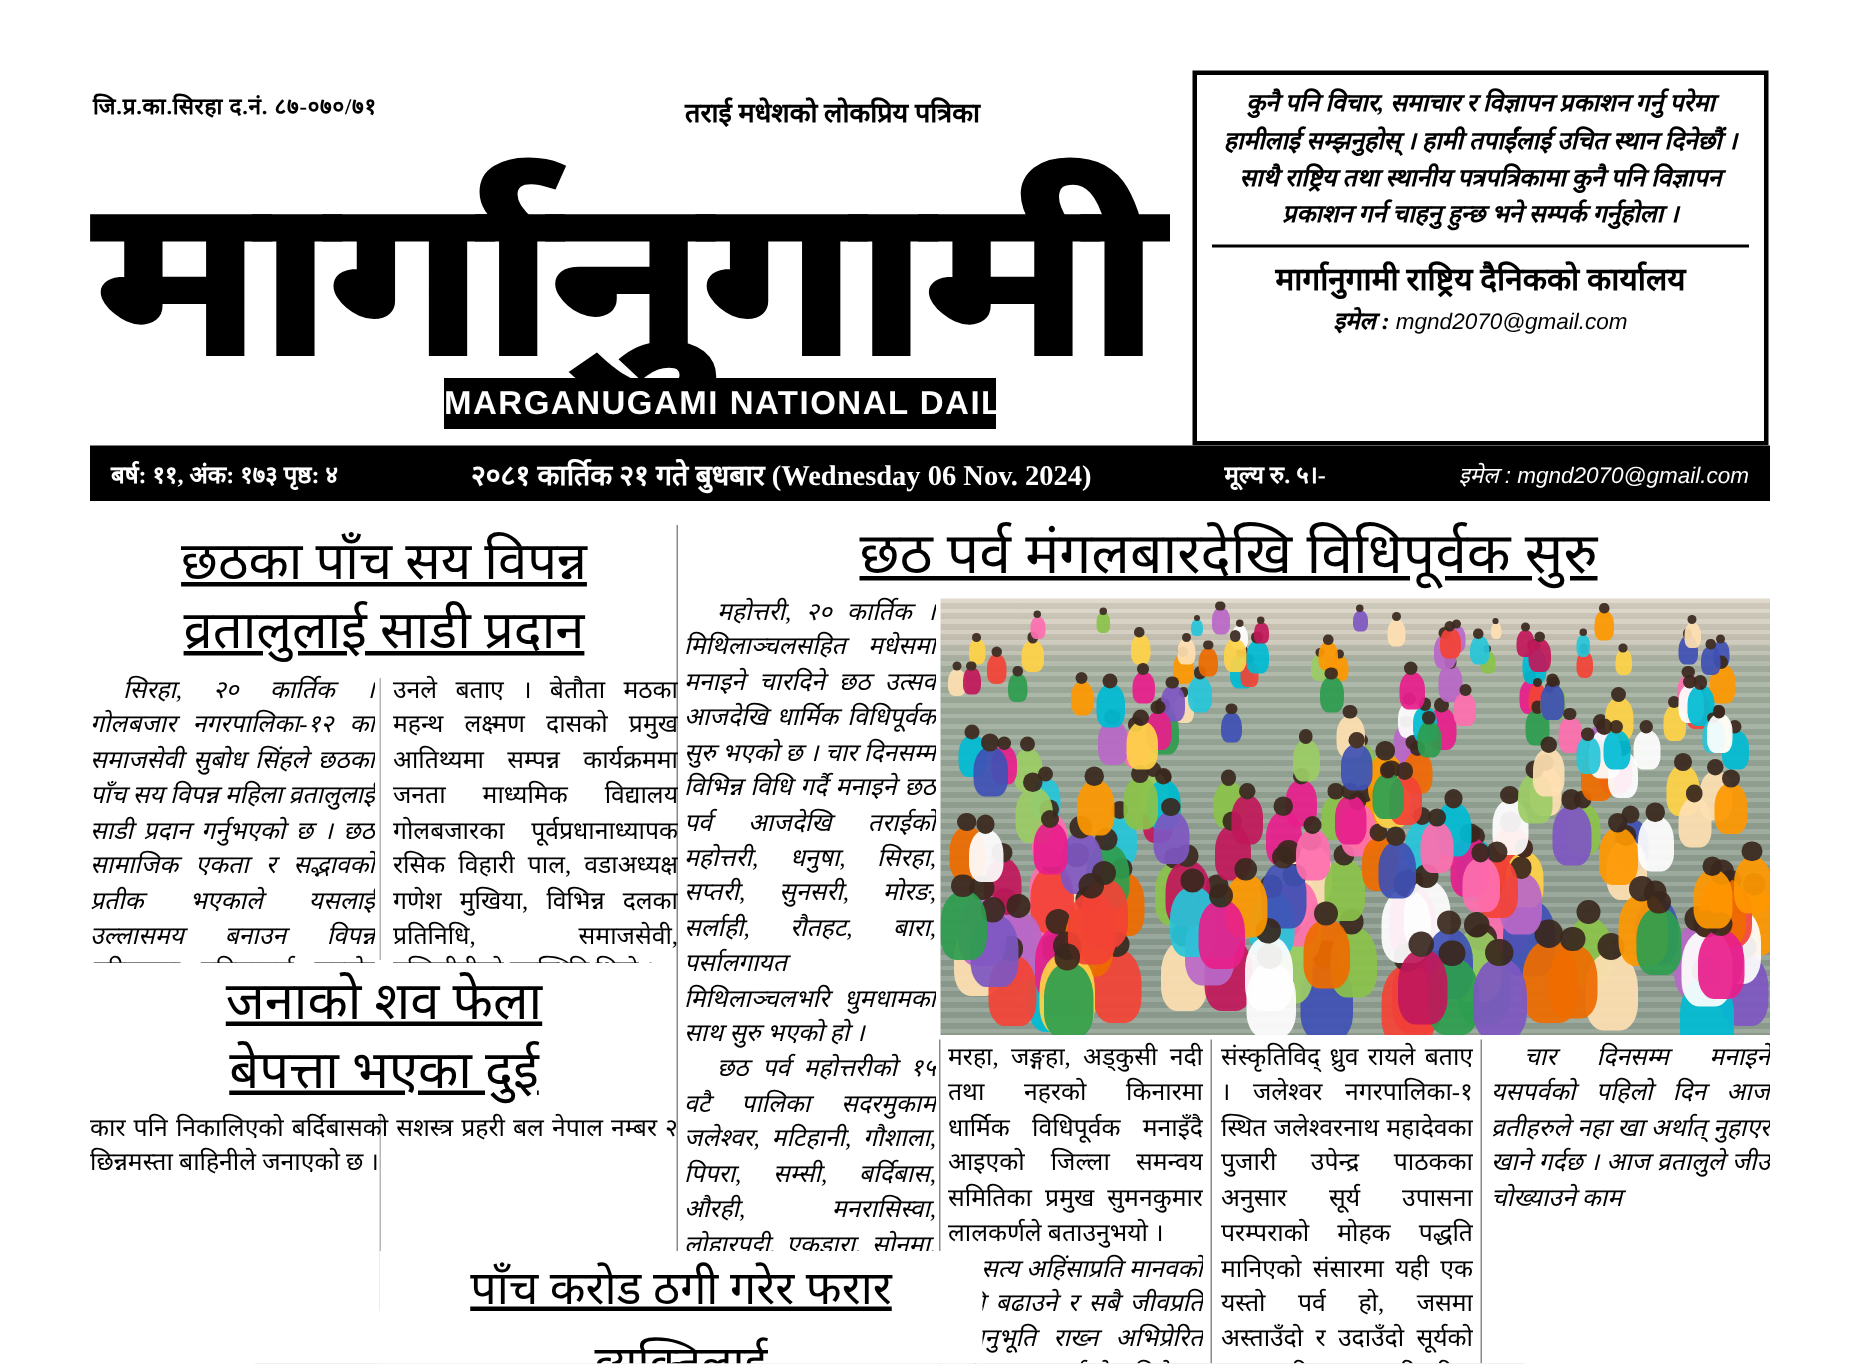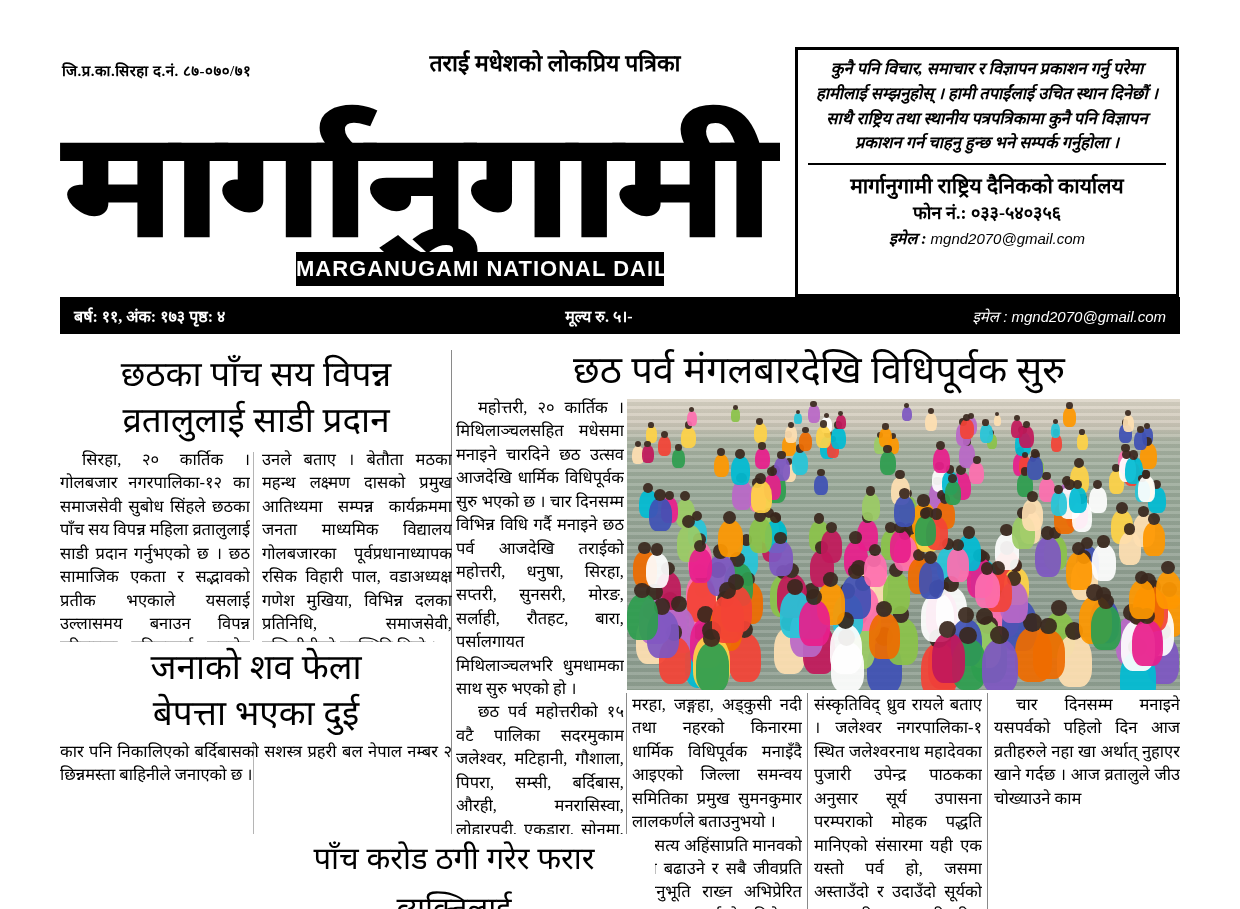--- a/index.html
+++ b/index.html
@@ -3,21 +3,21 @@
 <meta charset="utf-8">
 <style>
   html,body{margin:0;padding:0;background:#e8e6e0;}
   #page{
     position:relative;width:1240px;height:909px;background:#ffffff;
     overflow:hidden;color:#000;font-family:"Liberation Serif",serif;
     margin:0 auto;
   }
   
   .reg{position:absolute;left:62px;top:60px;font-size:15px;font-weight:bold;letter-spacing:.5px;}
-  .tagline{position:absolute;left:385px;top:46px;width:340px;text-align:center;font-size:23px;font-weight:bold;}
+  .tagline{position:absolute;left:385px;top:62px;width:340px;text-align:center;font-size:18px;font-weight:bold;}
   .masthead-svg{position:absolute;left:58px;top:80px;width:722px;height:212px;}
   .sub-box{
     position:absolute;left:300px;top:196px;width:360px;height:56px;background:#fff;
     display:flex;align-items:center;justify-content:space-between;padding:0 16px;
     box-sizing:border-box;font-size:33px;font-weight:bold;z-index:2;
   }
   .eng-bar{
     position:absolute;left:296px;top:252px;width:368px;height:34px;background:#000;color:#fff;
     text-align:center;line-height:34px;font-family:"Liberation Sans",sans-serif;
     font-size:22px;font-weight:bold;letter-spacing:1px;z-index:2;white-space:nowrap;
@@ -40,29 +40,29 @@
   .datebar{
     position:absolute;left:60px;top:297px;width:1120px;height:37px;background:#000;color:#fff;
     display:flex;align-items:center;justify-content:space-between;box-sizing:border-box;
     padding:0 14px;z-index:2;
   }
   .datebar .issue{font-size:16px;font-weight:bold;}
   .datebar .date{font-size:19px;font-weight:bold;}
   .datebar .price{font-size:16px;font-weight:bold;}
   .datebar .email{font-size:15px;font-style:italic;font-family:"Liberation Sans",sans-serif;}
   
-  .hl{position:absolute;text-align:center;font-weight:normal;}
+  .hl{position:absolute;text-align:center;font-weight:normal;text-decoration:underline;}
   .hl1{left:60px;top:352px;width:392px;font-size:35px;line-height:1.32;}
   .hl2{left:60px;top:645px;width:392px;font-size:35px;line-height:1.32;}
   .hl3{left:458px;top:348px;width:722px;font-size:38px;line-height:1.2;white-space:nowrap;}
   .hl4{left:253px;top:834px;width:402px;font-size:31px;line-height:1.6;background:#fff;z-index:4;}
   
   .bodytxt{font-size:16.5px;line-height:1.42;text-align:justify;overflow-wrap:break-word;}
   .bodytxt p{margin:0;}
-  .bodytxt p.ind{text-indent:22px;}
+  .bodytxt p.ind{text-indent:22px;font-style:italic;}
   .twocol{position:absolute;display:flex;gap:12px;}
   .twocol .c{flex:1;overflow:hidden;}
   .b1{left:60px;top:448px;width:392px;height:194px;}
   .b2{left:60px;top:740px;width:392px;height:169px;}
   .mcol{position:absolute;overflow:hidden;}
   .mc1{left:456px;top:396px;width:168px;height:442px;}
   .mc2{left:632px;top:693px;width:170px;height:216px;}
   .mc3{left:814px;top:693px;width:168px;height:216px;}
   .mc4{left:994px;top:693px;width:186px;height:216px;}
   
@@ -95,29 +95,29 @@
 
   <svg class="masthead-svg" viewBox="0 0 720 210">
     <text x="360" y="152" text-anchor="middle" font-size="138" font-weight="bold" font-family="Liberation Serif, serif" fill="#000" stroke="#000" stroke-width="4" textLength="705" lengthAdjust="spacingAndGlyphs">मार्गानुगामी</text>
   </svg>
 
   <div class="eng-bar">MARGANUGAMI NATIONAL DAILY</div>
 
   <div class="contact-box">
     <div class="notice">कुनै पनि विचार, समाचार र विज्ञापन प्रकाशन गर्नु परेमा हामीलाई सम्झनुहोस् । हामी तपाईंलाई उचित स्थान दिनेछौं । साथै राष्ट्रिय तथा स्थानीय पत्रपत्रिकामा कुनै पनि विज्ञापन प्रकाशन गर्न चाहनु हुन्छ भने सम्पर्क गर्नुहोला ।</div>
     <div class="office-title">मार्गानुगामी राष्ट्रिय दैनिकको कार्यालय</div>
-    <div class="office-phone">फोन नं.: ०३३-५४०३५६</div>
     <div class="office-email">
       <span class="lbl">इमेल :</span>
       <span class="val">mgnd2070@gmail.com</span>
     </div>
   </div>
 
   <div class="datebar">
     <span class="issue">बर्ष: ११, अंक: १७३ पृष्ठ: ४</span>
+    <span class="date">२०८१ कार्तिक २१ गते बुधबार (Wednesday 06 Nov. 2024)</span>
     <span class="price">मूल्य रु. ५।-</span>
     <span class="email">इमेल : mgnd2070@gmail.com</span>
   </div>
 
   <div class="vrule vr-main"></div>
   <div class="vrule vr-l1"></div>
   <div class="vrule vr-l2"></div>
   <div class="vrule vr-m1"></div>
   <div class="vrule vr-m2"></div>
   <div class="vrule vr-m3"></div>

